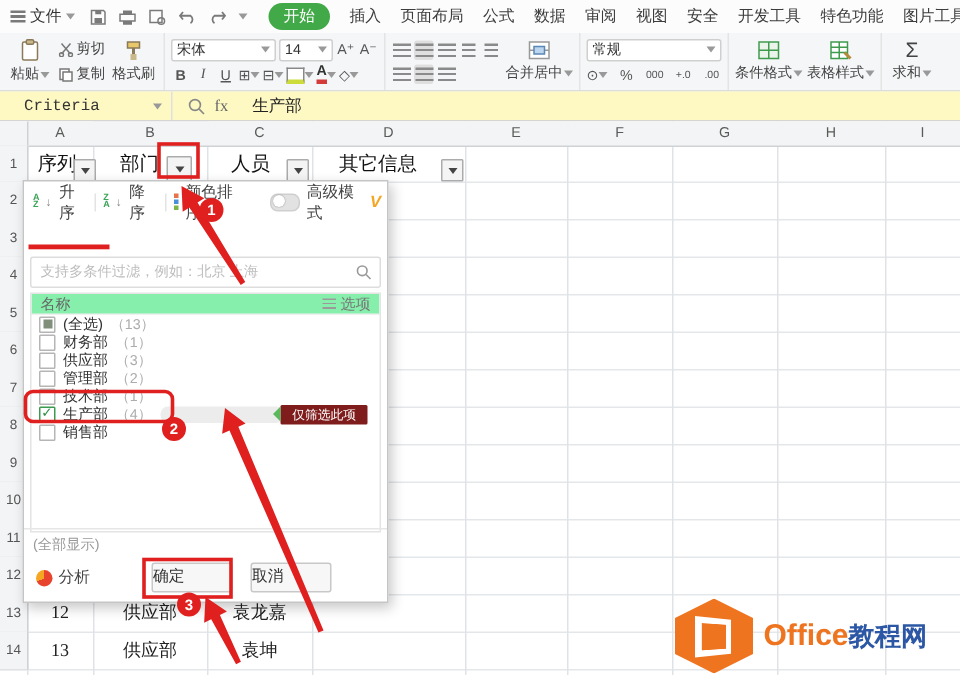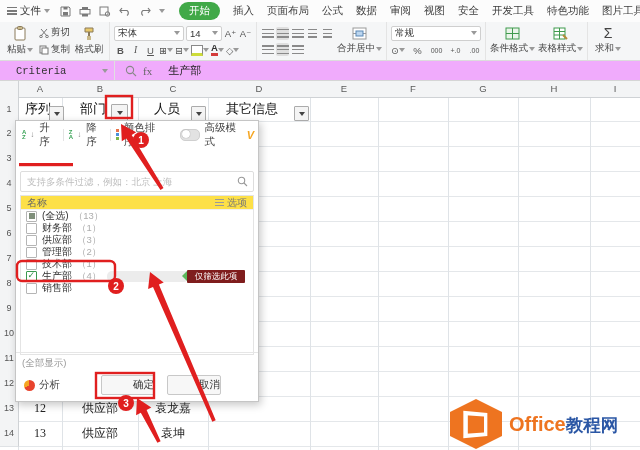--- a/index.html
+++ b/index.html
@@ -28,21 +28,21 @@
 .selbox{background:#fff;border:1px solid #cfcfcf;border-radius:2px;height:13px;display:flex;align-items:center;
   justify-content:space-between;padding:0 3px;font-size:9.5px;color:#333}
 .ic-btn{display:flex;align-items:center;justify-content:center;height:13px;min-width:13px;color:#555}
 .ic-btn.pressed{background:#dfdfdf;border-radius:2px}
 .bars{width:12px;height:9px;background:repeating-linear-gradient(#8a8a8a 0 1.5px,transparent 1.5px 3.75px)}
 .bars.b2{width:9px}
 .glyphB{font-weight:bold}.glyphI{font-style:italic;font-family:"Liberation Serif",serif}.glyphU{text-decoration:underline}
 .acolor{line-height:8px;font-size:9.5px;font-weight:bold;color:#333;border-bottom:3px solid #d43c3c;padding-bottom:1px}
 .fillic{width:10px;height:7px;border:1px solid #888;border-bottom:3px solid #cddc39;background:#fff}
 
-.fbar{position:absolute;top:61px;left:0;right:0;height:19px;background:#f0abfc;border-bottom:1px solid #d5d5d5;
+.fbar{position:absolute;top:61px;left:0;right:0;height:19px;background:#fef9c3;border-bottom:1px solid #d5d5d5;
   display:flex;align-items:center;font-size:11px}
 .namebox{width:92px;height:100%;border-right:1px solid #e0e0e0;display:flex;align-items:center;justify-content:space-between;
   padding:0 6px 0 16px;color:#333;font-family:"Liberation Mono","DejaVu Sans Mono",monospace;font-size:10.5px}
 .fx{font-family:"Liberation Serif",serif;color:#666;margin:0 8px 0 6px}
 .fval{font-family:"Liberation Serif","DejaVu Serif",serif;color:#222;margin-left:8px}
 
 .sheet{position:absolute;top:81px;left:0;right:0;bottom:0;background:#fff}
 .colbar{position:absolute;top:0;left:0;right:0;height:16px;background:#f3f4f5;border-bottom:1px solid #cfd2d5;z-index:1}
 .corner{position:absolute;top:0;left:0;width:18px;height:16px;border-right:1px solid #cfd2d5;background:#f3f4f5;z-index:2}
 .collet{position:absolute;top:0;height:16px;line-height:16px;width:30px;text-align:center;font-size:9.5px;color:#5a5a5a;z-index:2}
@@ -79,40 +79,40 @@
 .ftabs{position:absolute;top:28px;left:7px;right:4px;height:18px;display:flex;align-items:center;gap:11px;color:#555}
 .ftab-active{color:#3ba458}
 .ftab-dis{color:#c2c2c2}
 .pageic{width:8px;height:10px;border:1px solid #ccc;border-radius:1px;display:inline-block;vertical-align:-1px;margin-right:2px}
 .fsearch{position:absolute;top:50px;left:4px;width:232px;height:19px;border:1px solid #ddd;border-radius:2px;display:flex;align-items:center}
 .fsearch input{border:0;outline:0;flex:1;font-size:9.5px;padding:0 4px 0 6px;color:#555;background:transparent;
   font-family:"Liberation Sans","DejaVu Sans",sans-serif}
 .fsearch input::placeholder{color:#bdbdbd}
 .fsearch svg{margin-right:5px}
 .flist{position:absolute;top:74px;left:4px;width:232px;height:158px;border:1px solid #e4e4e4;overflow:hidden}
-.flhead{height:13px;display:flex;align-items:center;justify-content:space-between;padding:0 6px;background:#fde047;
+.flhead{height:13px;display:flex;align-items:center;justify-content:space-between;padding:0 6px;background:#86efac;
   border-bottom:1px solid #f0f0f0;color:#666;font-size:10px}
 .optwrap{display:flex;align-items:center;gap:3px;color:#777}
 .optic{width:9px;height:7px;background:repeating-linear-gradient(#9a9a9a 0 1px,transparent 1px 3px)}
 .fitem{position:relative;height:12px;display:flex;align-items:center;padding-left:5px;font-size:10px;color:#333}
 .cb{width:9px;height:9px;border:1px solid #b5b5b5;border-radius:1px;background:#fff;margin-right:5px;position:relative;flex:none}
 .cb.indet::after{content:"";position:absolute;inset:1.5px;background:#7f8f7a}
 .cb.checked{border-color:#3a9a4f}
 .cb.checked::after{content:"✓";position:absolute;left:0.5px;top:-1.5px;font-size:9px;font-weight:bold;color:#2f8f45}
 .fcount{color:#adadad;margin-left:5px;font-size:9.5px}
 .hoverbar{position:absolute;left:86px;width:82px;height:11px;top:1px;background:#ececec;border-radius:5px}
 .tag{position:absolute;right:8px;top:0;width:58px;height:13px;background:#7f1d1d;color:#fff;font-size:8.5px;
   line-height:13px;text-align:center;border-radius:1px}
 .tag::before{content:"";position:absolute;left:-5px;top:1px;border-top:5.5px solid transparent;border-bottom:5.5px solid transparent;border-right:5px solid #5cb85c}
 .fbottom{position:absolute;left:0;right:0;bottom:0;height:48px;border-top:1px solid #e6e6e6}
 .showall{position:absolute;left:6px;top:4px;font-size:9.5px;color:#999}
 .analyze{position:absolute;left:8px;bottom:9px;display:flex;align-items:center;gap:4px;color:#444}
 .pie{width:11px;height:11px;border-radius:50%;background:#e8432d;background:conic-gradient(#e8432d 0 68%,#f5a623 68% 100%)}
 .dbtn{position:absolute;bottom:6px;width:52px;height:18px;background:#f7f7f7;border:1px solid #c8c8c8;border-radius:2px;
-  font-size:10.5px;color:#333;text-align:right;line-height:17px}
+  font-size:10.5px;color:#333;text-align:left;line-height:17px}
 .dbtn.ok{left:85px}.dbtn.cancel{left:151px}
 
 .anno{position:absolute;inset:0;z-index:9;pointer-events:none}
 </style>
 </head>
 <body>
 
 <div class="app">
 
   <div class="menubar">

